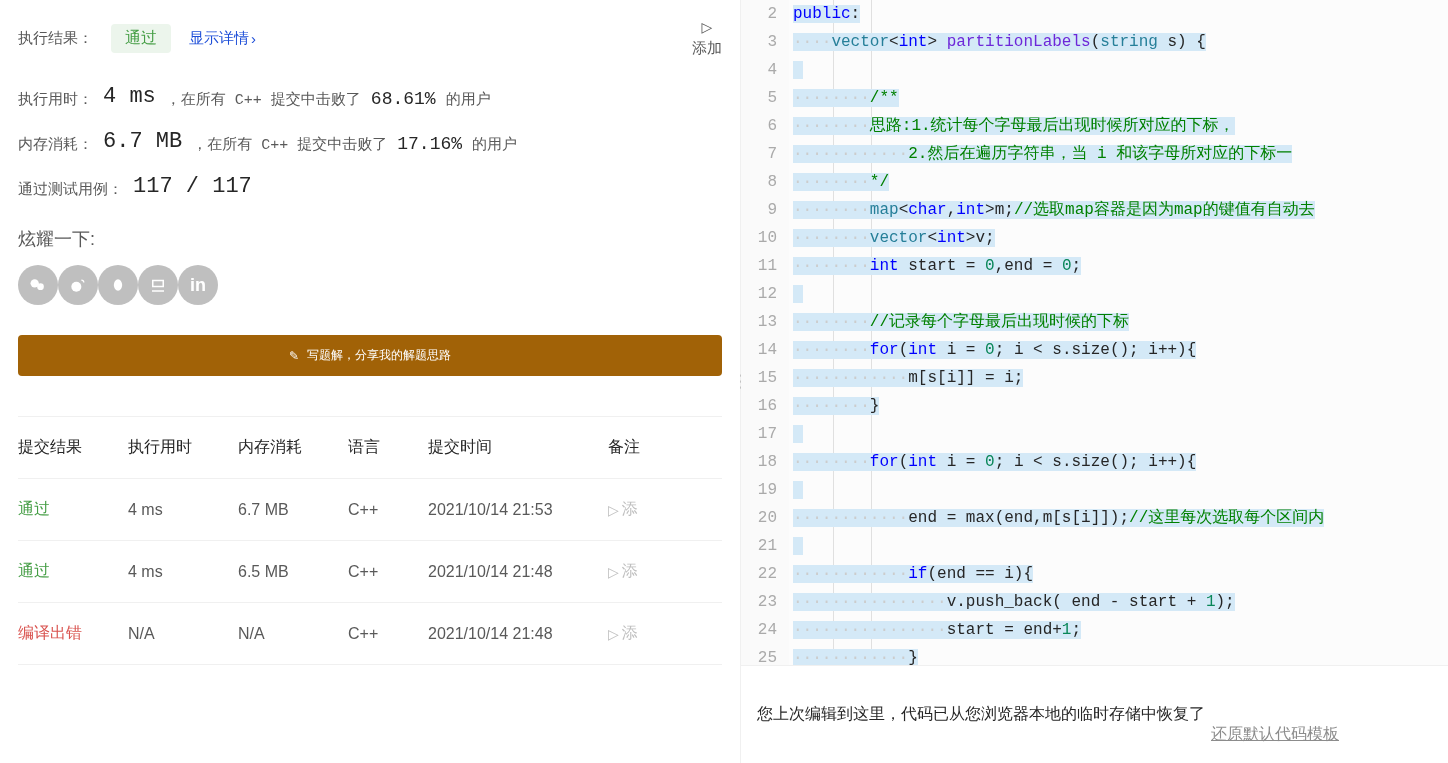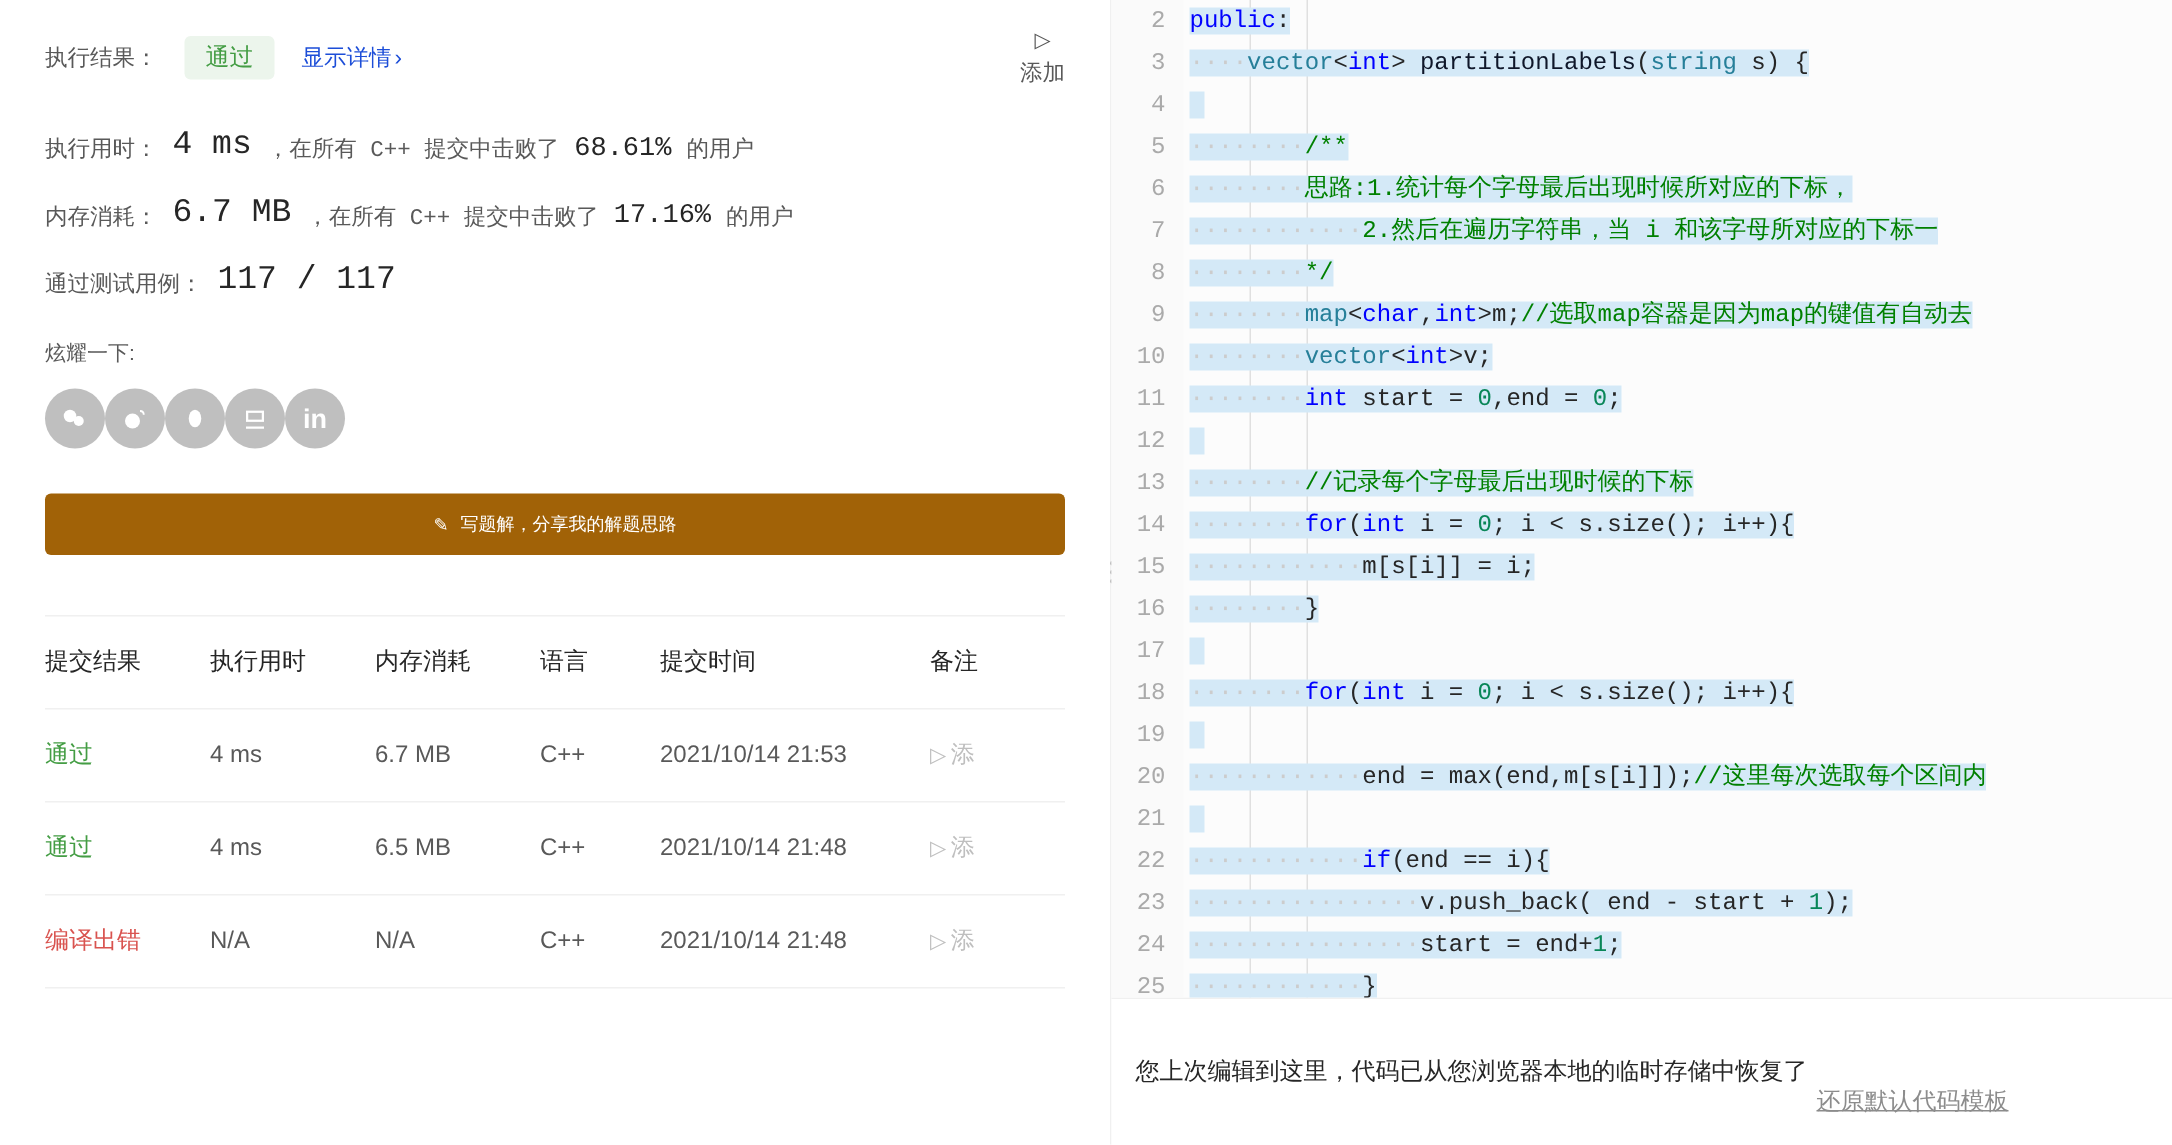--- a/index.html
+++ b/index.html
@@ -8,21 +8,21 @@
       font-size: 14px;
       color: #262626;
       background: #fff;
       display: flex;
       height: 763px;
       width: 1448px;
       overflow: hidden;
     }
     .left-panel {
       width: 740px;
-      padding: 10px 30px;
+      padding: 10px 18px;
       overflow-y: auto;
       position: relative;
     }
     .right-panel {
       flex: 1;
       border-left: 1px solid #f0f0f0;
       display: flex;
       flex-direction: column;
       position: relative;
     }
@@ -81,21 +81,21 @@
       color: #262626;
       font-size: 18px;
       font-weight: 500;
     }
     .stat-text { color: #595959; }
     .brag-section {
       padding: 18px 0 10px 0;
     }
     .brag-label {
       color: #595959;
-      font-size: 14px;
+      font-size: 18px;
       margin-bottom: 14px;
     }
     .share-icons {
       display: flex;
     }
     .share-icon {
       width: 40px;
       height: 40px;
       border-radius: 50%;
       background: #bfbfbf;
@@ -171,21 +171,21 @@
     }
     .code-content {
       flex: 1;
       white-space: pre;
       position: relative;
       padding-left: 4px;
     }
     .hl { background: #d4e9f7; }
     .kw { color: #0000ff; }
     .type { color: #267f99; }
-    .fn { color: #0f172a; }
+    .fn { color: #6d28d9; }
     .num { color: #098658; }
     .cm { color: #008000; }
     .ws { color: #ccc; }
     .ruler {
       position: absolute;
       left: 92px;
       top: 0;
       bottom: 0;
       width: 1px;
       background: #e0e0e0;

